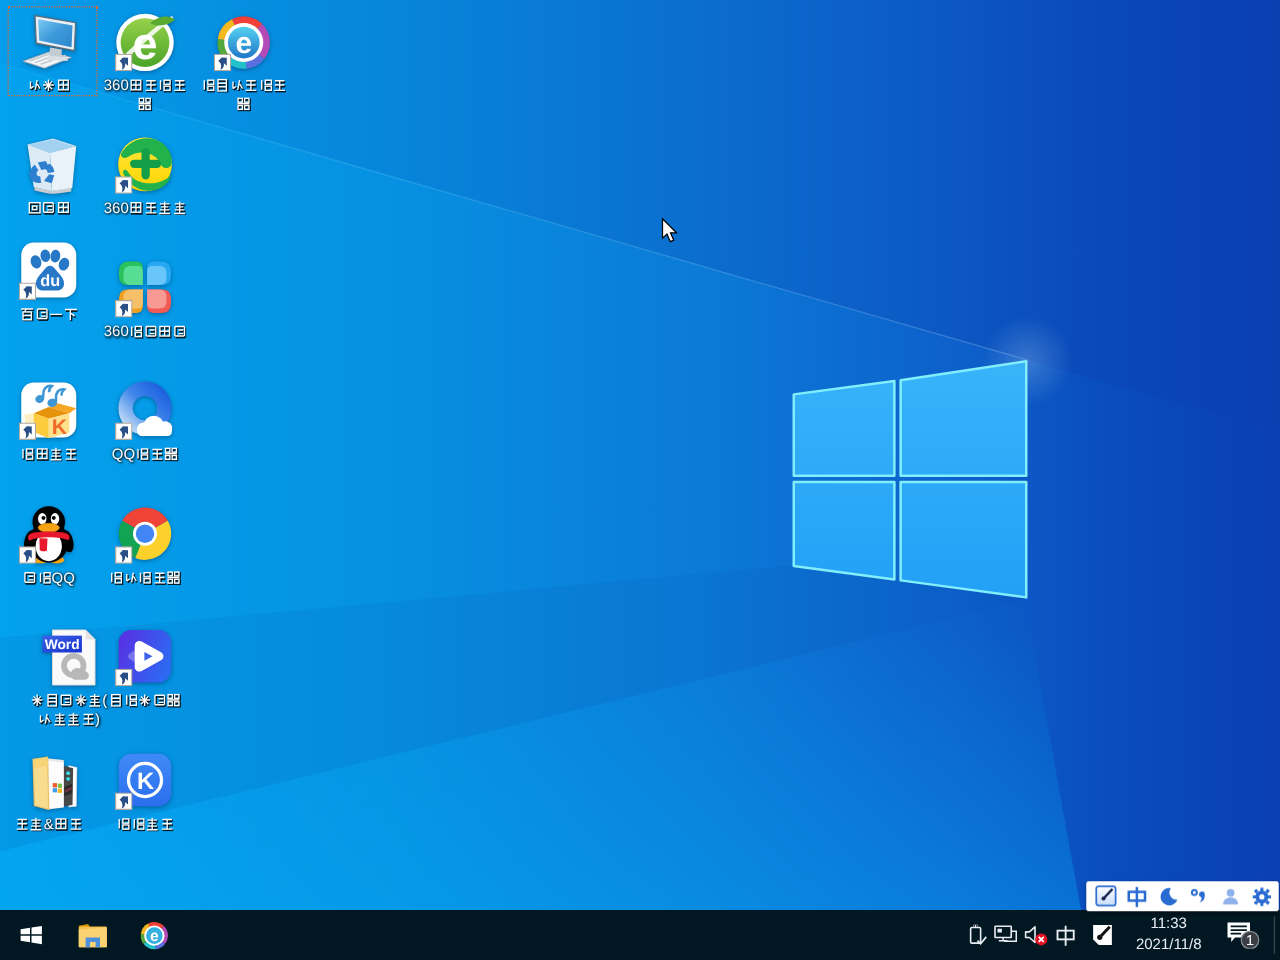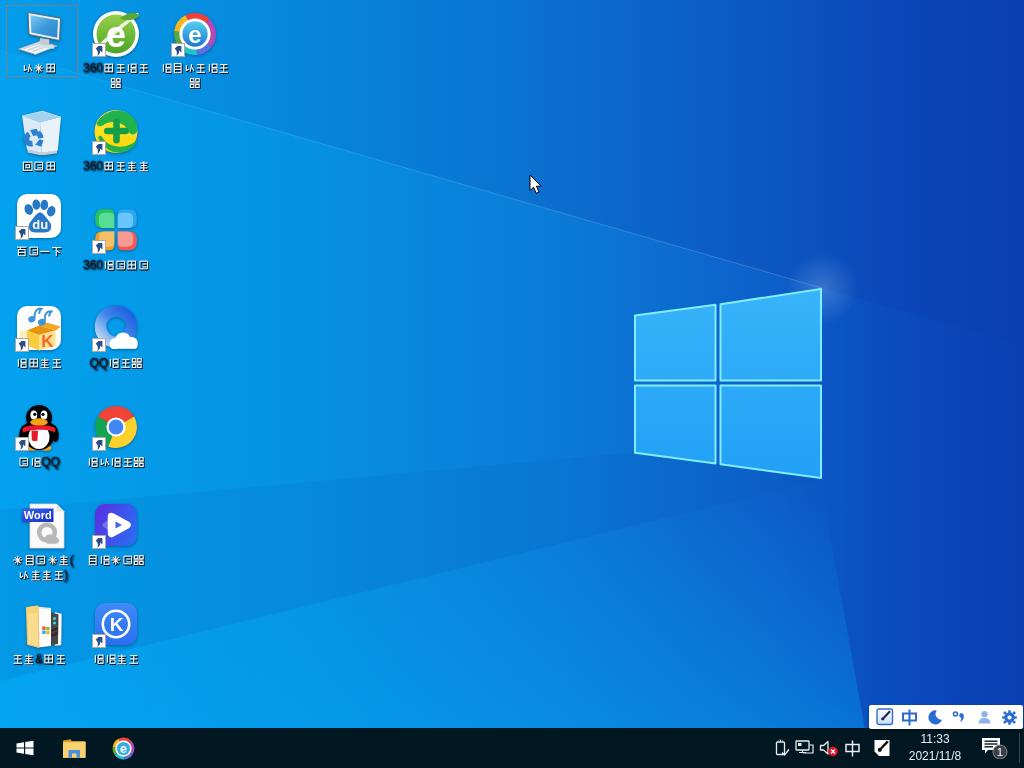--- a/index.html
+++ b/index.html
@@ -1,21 +1,21 @@
 <!DOCTYPE html>
 <html><head><meta charset="utf-8">
 <style>
 html,body{margin:0;padding:0;width:1024px;height:768px;overflow:hidden;
  font-family:"Liberation Sans",sans-serif;background:#0d7fd8;}
 #desk{position:absolute;left:0;top:0;width:1024px;height:768px;}
 #wall{position:absolute;left:0;top:0;}
 .cell{position:absolute;width:78px;text-align:center;}
 .ico{width:48px;height:48px;margin:0 auto;position:relative;}
 .ico>svg{position:absolute;left:0;top:0;filter:drop-shadow(0 1px 1.5px rgba(0,25,55,.4));}
-.lbl{margin-top:4px;color:#0f172a;font-size:12px;line-height:15px;
+.lbl{margin-top:4px;color:#ffffff;font-size:12px;line-height:15px;
  text-shadow:1px 1px 2px rgba(0,0,0,.95),0 0 2px rgba(0,0,0,.8);}
 .sel{position:absolute;left:6px;top:-4px;width:70px;height:70px;
  border:1px dotted #dd6a30;}
 #bar{position:absolute;left:0;top:728px;width:1024px;height:40px;background:#011721;}
 .tb{position:absolute;top:728px;height:40px;display:flex;align-items:center;justify-content:center;}
 #imebar{position:absolute;left:869px;top:705px;width:154px;height:24px;background:#fff;
  border-radius:2px;box-shadow:0 1px 3px rgba(0,0,0,.35);display:flex;align-items:center;padding-left:3px;box-sizing:border-box;}
 .imeic{width:25px;height:24px;display:flex;align-items:center;justify-content:center;}
 #cursor{position:absolute;left:529px;top:174px;}
 .sc{position:absolute;left:0;bottom:0;width:14px;height:14px;}
@@ -377,21 +377,21 @@
               <rect x="5.5" y="2" width="5" height="3.5"></rect>
               <rect x="5.5" y="7" width="5" height="3.5"></rect>
             </g>
             <g stroke="#fff" stroke-width="1.15" fill="none">
               <line x1="2.5" y1="2" x2="2.5" y2="10"></line>
               <rect x="5.5" y="2" width="5" height="3.5"></rect>
               <rect x="5.5" y="7" width="5" height="3.5"></rect>
             </g>
           </svg><span class="lat">Q</span><span class="lat">Q</span></span></div>
 </div>
-<div class="cell" style="left:4px;top:501px">
+<div class="cell" style="left:16px;top:501px">
  <div class="ico">
         <svg width="48" height="48" viewBox="0 0 48 48">
   <defs>
             <linearGradient id="wordg" x1="0" y1="0" x2="1" y2="1">
    <stop offset="0" stop-color="#3c62e8"></stop>
               <stop offset="1" stop-color="#1530cc"></stop>
             </linearGradient>
           </defs>
   <path d="M11,3 L37.5,3 L45,10.5 L45,47 L11,47 Z" fill="#fafafa" stroke="#dcdcdc" stroke-width="0.8"></path>
   <polygon points="37.5,3 45,10.5 37.5,10.5" fill="#e4e4e4"></polygon>

